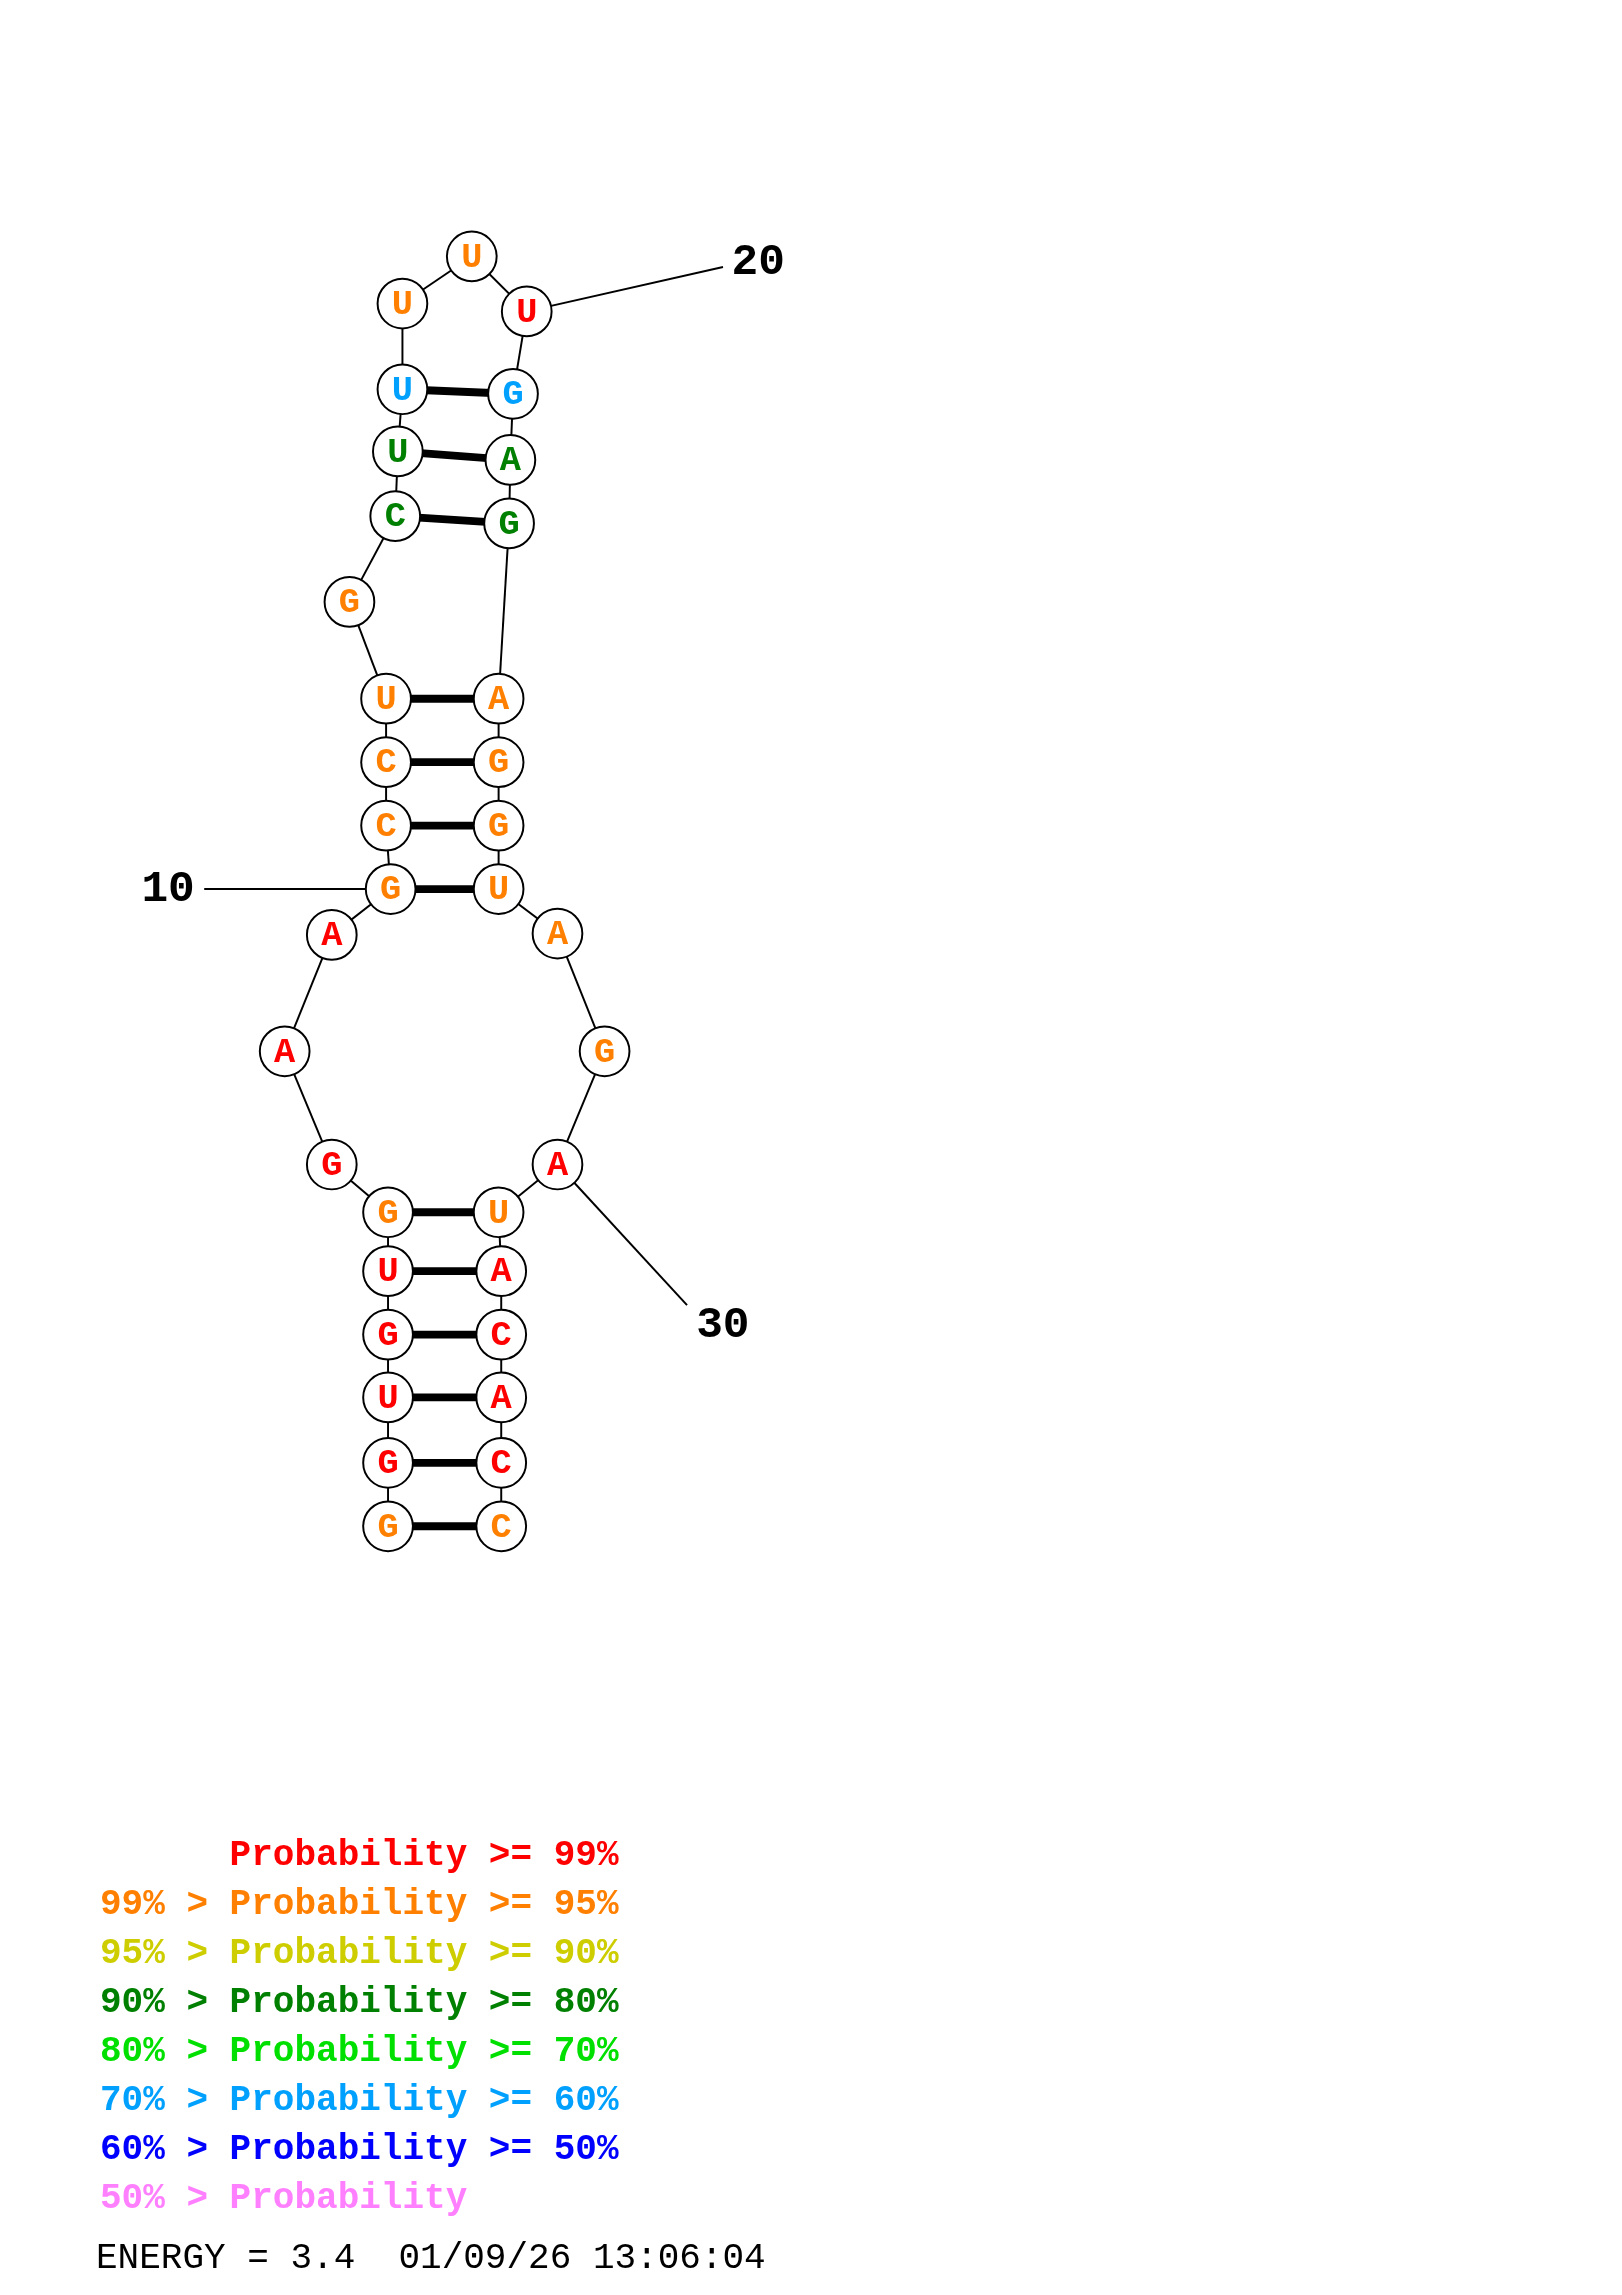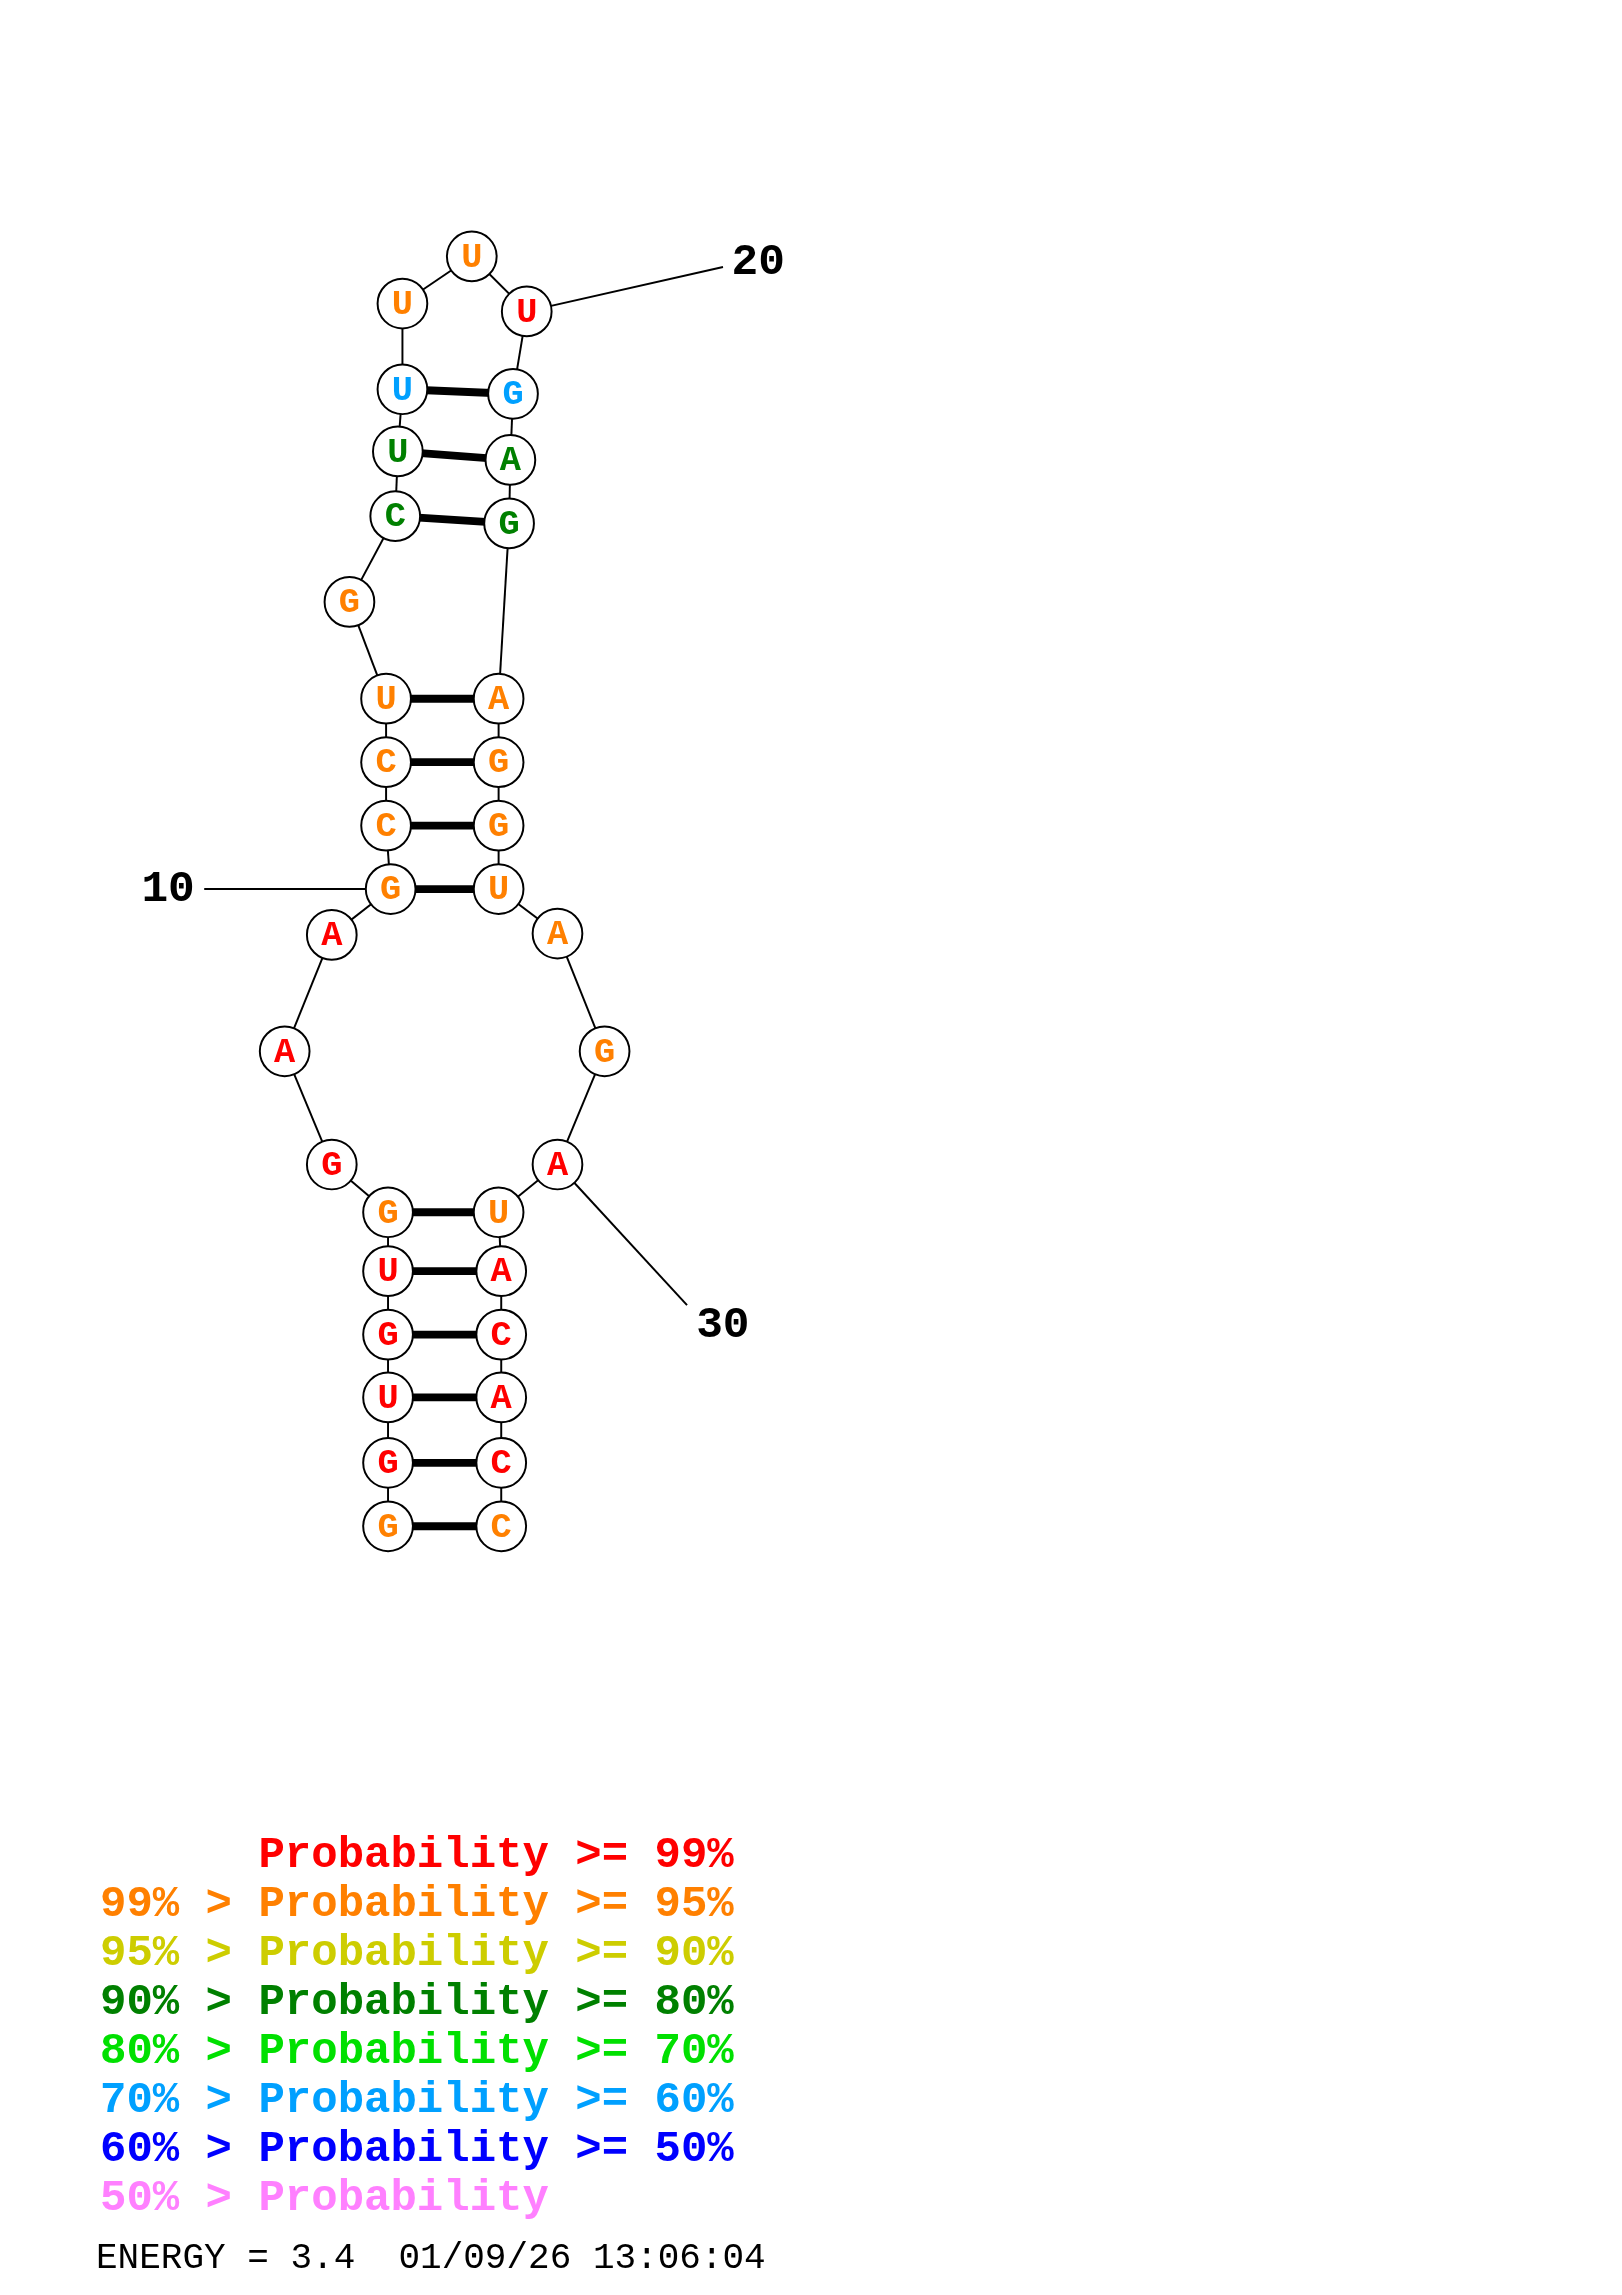--- a/index.html
+++ b/index.html
@@ -13,21 +13,21 @@
   }
   .structure{
     position:absolute;
     left:0;top:0;
     width:1622px;height:2295px;
   }
   .legend{
     position:absolute;
     left:100px;
     top:1831px;
-    font-size:44px;
+    font-size:36px;
     font-weight:bold;
     line-height:49px;
     white-space:pre;
   }
   .energy{
     position:absolute;
     left:96px;
     top:2238px;
     font-size:36px;
     font-weight:normal;

